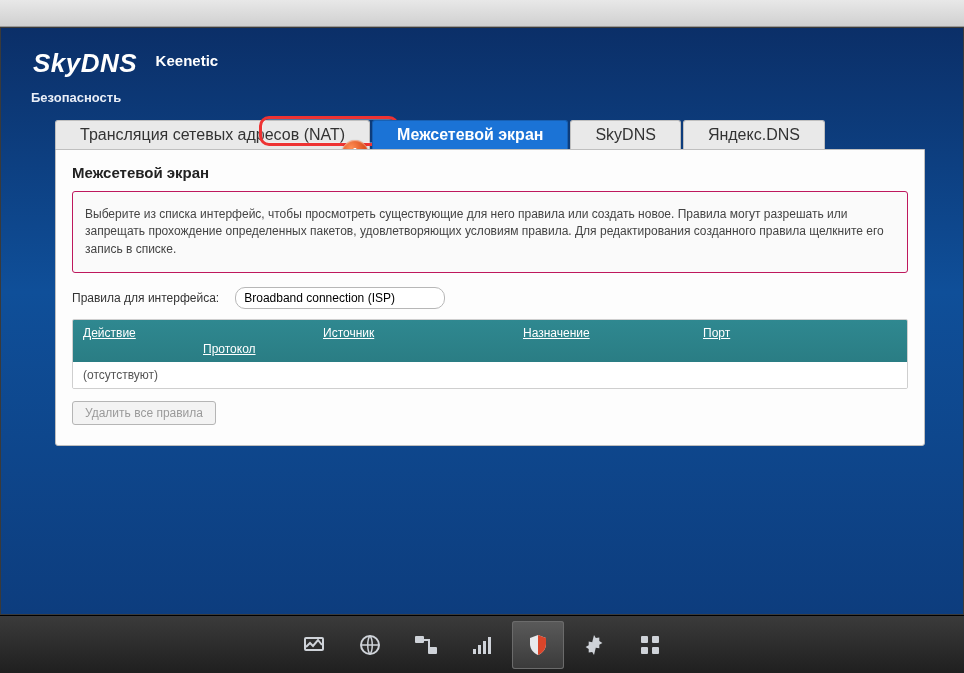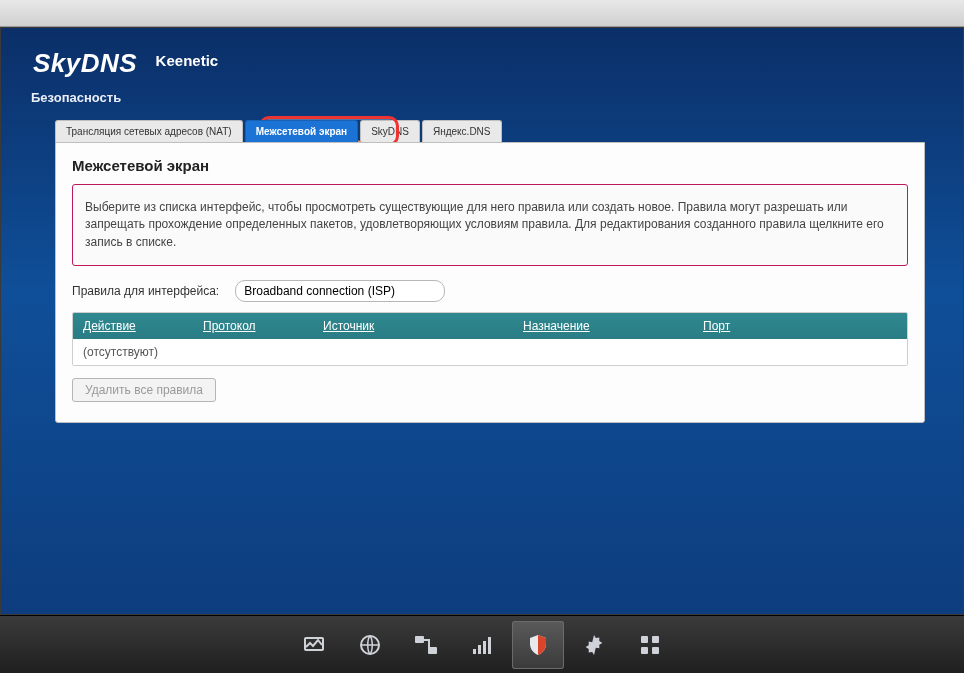--- a/index.html
+++ b/index.html
@@ -7,36 +7,36 @@
   body { background: #2a2a2a; display: flex; flex-direction: column; }
   .chrome-top { height: 27px; background: linear-gradient(#e8e8e8,#d0d0d0); border-bottom: 1px solid #999; }
   .viewport { flex: 1 1 auto; position: relative; background: linear-gradient(#0b2f68 0%, #0f4f99 45%, #0d3d7e 100%); border: 1px solid #3a3a3a; }
   .brand { position: absolute; top: 20px; left: 32px; color: #fff; }
   .brand .logo { font-weight: 900; font-style: italic; font-size: 26px; letter-spacing: .5px; display:inline-block; }
   .brand .model { font-weight: 700; font-size: 15px; margin-left: 14px; display:inline-block; vertical-align: 6px; }
   .crumb { position:absolute; top:62px; left:30px; color:#e9eef7; font-size:13px; font-weight:600; }
 
   .page { position:absolute; top:92px; left:54px; right:38px; }
   .tabs { display:flex; gap:2px; }
-  .tab { background:#e9e9e9; border:1px solid #bfbfbf; border-bottom:none; border-radius:3px 3px 0 0; font-size:10px; color:#333; padding:5px 10px; cursor:pointer; position:relative; }
+  .tab { background:#e9e9e9; border:1px solid #bfbfbf; border-bottom:none; border-radius:3px 3px 0 0; font-size:16px; color:#333; padding:5px 24px; cursor:pointer; position:relative; }
   .tab.active { background:#1b73d6; color:#fff; font-weight:600; border-color:#1860b3; z-index:5; }
 
   .panel { background:#fdfdfd; border:1px solid #bfbfbf; border-radius:0 0 3px 3px; padding:14px 16px 20px; position:relative; z-index:4; }
   .panel h2 { font-size:15px; font-weight:700; color:#222; margin-bottom:10px; }
   .note { border:1px solid #be185d; background:#fafafa; border-radius:3px; padding:14px 12px; font-size:12px; color:#444; line-height:1.45; }
 
   .sel-row { margin-top:14px; display:flex; align-items:center; gap:16px; font-size:12px; }
   .sel-row .label { color:#333; }
   .select { appearance:none; -webkit-appearance:none; background:#fff; border:1px solid #b7b7b7; border-radius:10px; padding:3px 26px 3px 8px; font-size:12px; min-width:210px; position:relative; }
   .caret { margin-left:-22px; pointer-events:none; font-size:10px; color:#333; }
 
   .grid { margin-top:10px; border:1px solid #cfcfcf; border-radius:2px; overflow:hidden; }
   .ghead { display:flex; background:linear-gradient(#2f8890,#2a7d84); color:#fff; font-size:12px; }
   .ghead div { padding:6px 10px;text-decoration:underline; }
-  .col-act{flex:0 0 120px;} .col-prot{flex:0 0 120px;} .col-src{flex:0 0 200px;} .col-dst{flex:0 0 180px;} .col-port{flex:1 1 auto;}
+  .col-act{flex:0 0 120px;} .col-prot{flex:0 0 120px;margin-top:16px;} .col-src{flex:0 0 200px;} .col-dst{flex:0 0 180px;} .col-port{flex:1 1 auto;}
   .grow { background:#fff; font-size:12px; color:#555; padding:6px 10px; }
 
   .actions { margin-top:12px; display:flex; gap:8px; align-items:center; }
   .btn { background:linear-gradient(#fdfdfd,#eee); border:1px solid #b5b5b5; border-radius:3px; font-size:12px; color:#222; padding:4px 12px; cursor:pointer; }
   .btn.disabled { color:#9a9a9a; background:#f3f3f3; cursor:default; }
   .small-select { border:1px solid #cfcfcf; border-radius:2px; padding:3px 22px 3px 8px; font-size:12px; color:#8f8f8f; background:#fff; min-width:170px; }
 
   
   .hl { position:absolute; border:3px solid #e33; border-radius:10px; pointer-events:none; box-shadow:0 0 0 1px rgba(255,255,255,.3) inset; }
   .badge { position:absolute; width:26px; height:26px; border-radius:50%; background:radial-gradient(circle at 35% 30%, #ff8e55, #d23f0e 70%); color:#fff; font-weight:700; font-size:14px; display:flex; align-items:center; justify-content:center; box-shadow:0 1px 2px rgba(0,0,0,.5), inset 0 1px 1px rgba(255,255,255,.5); }

